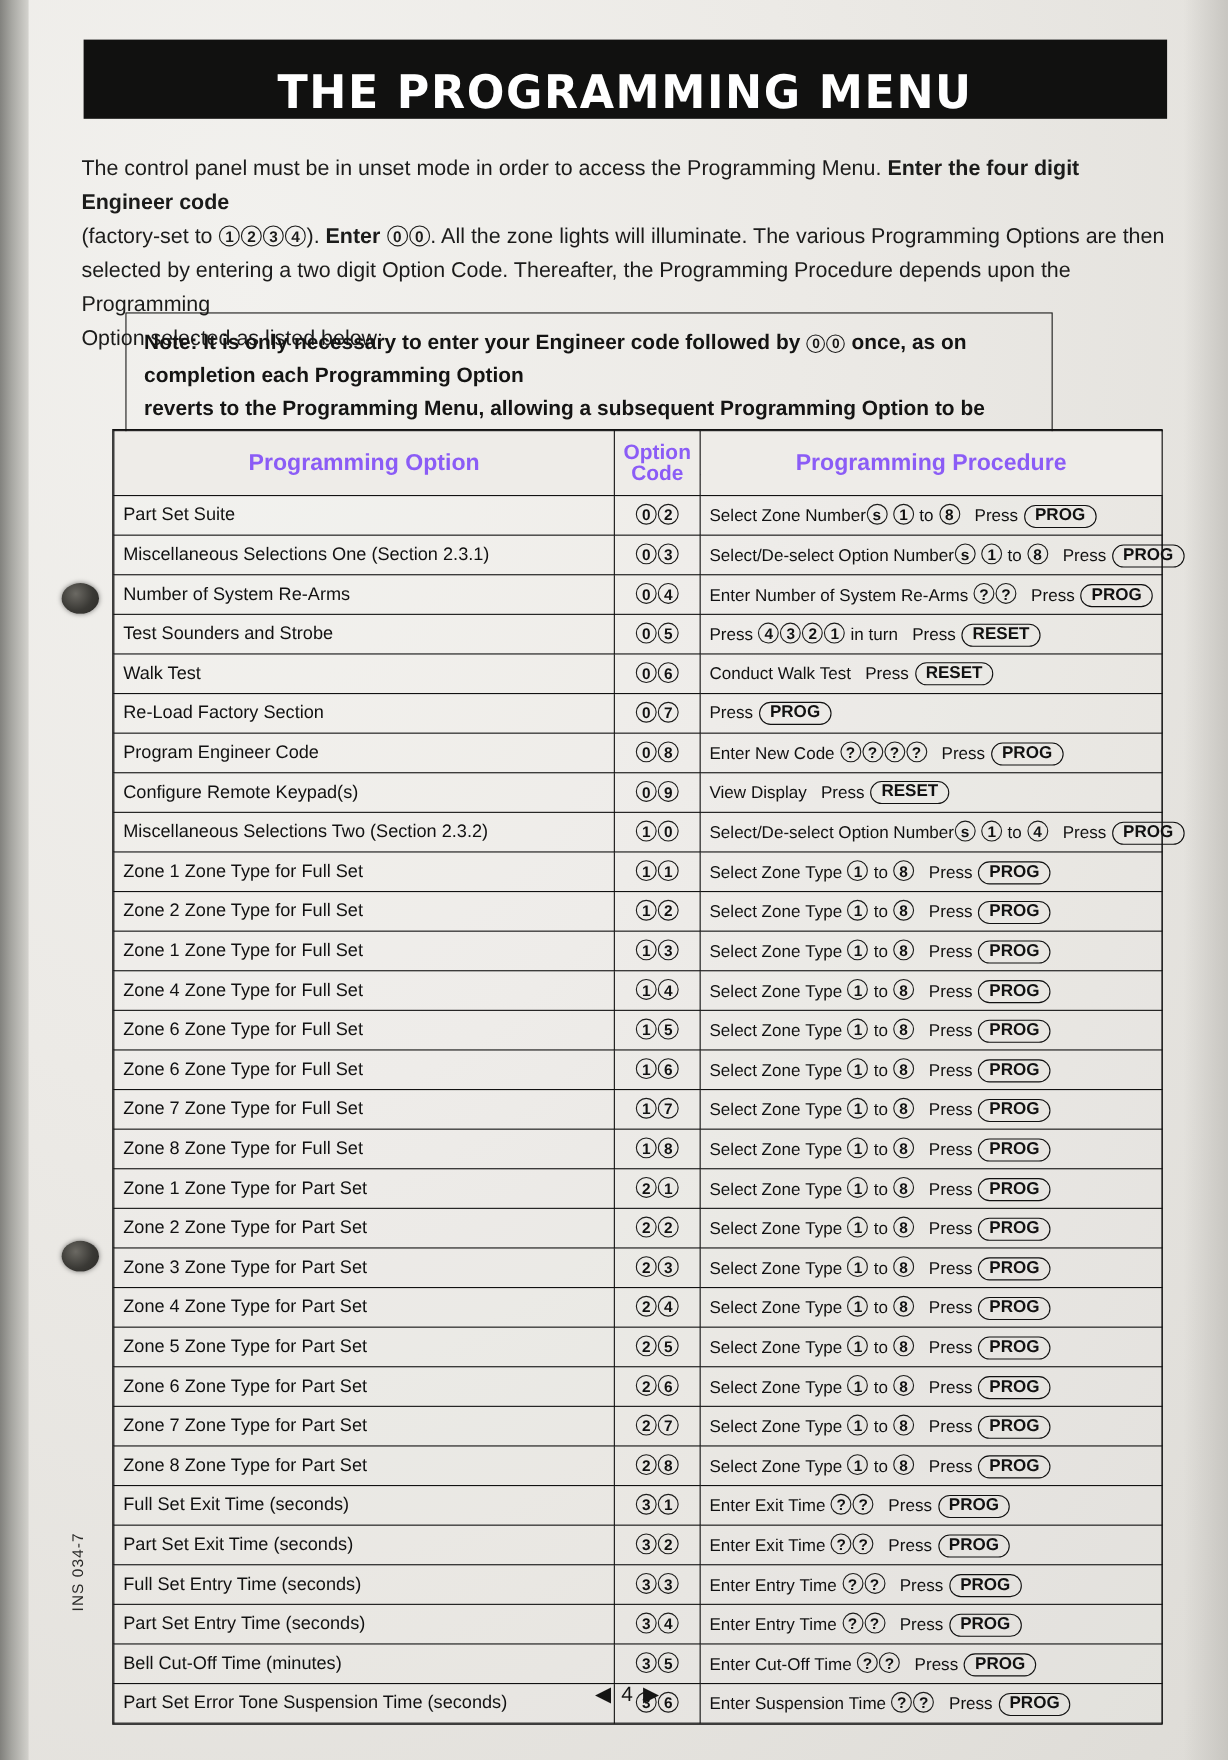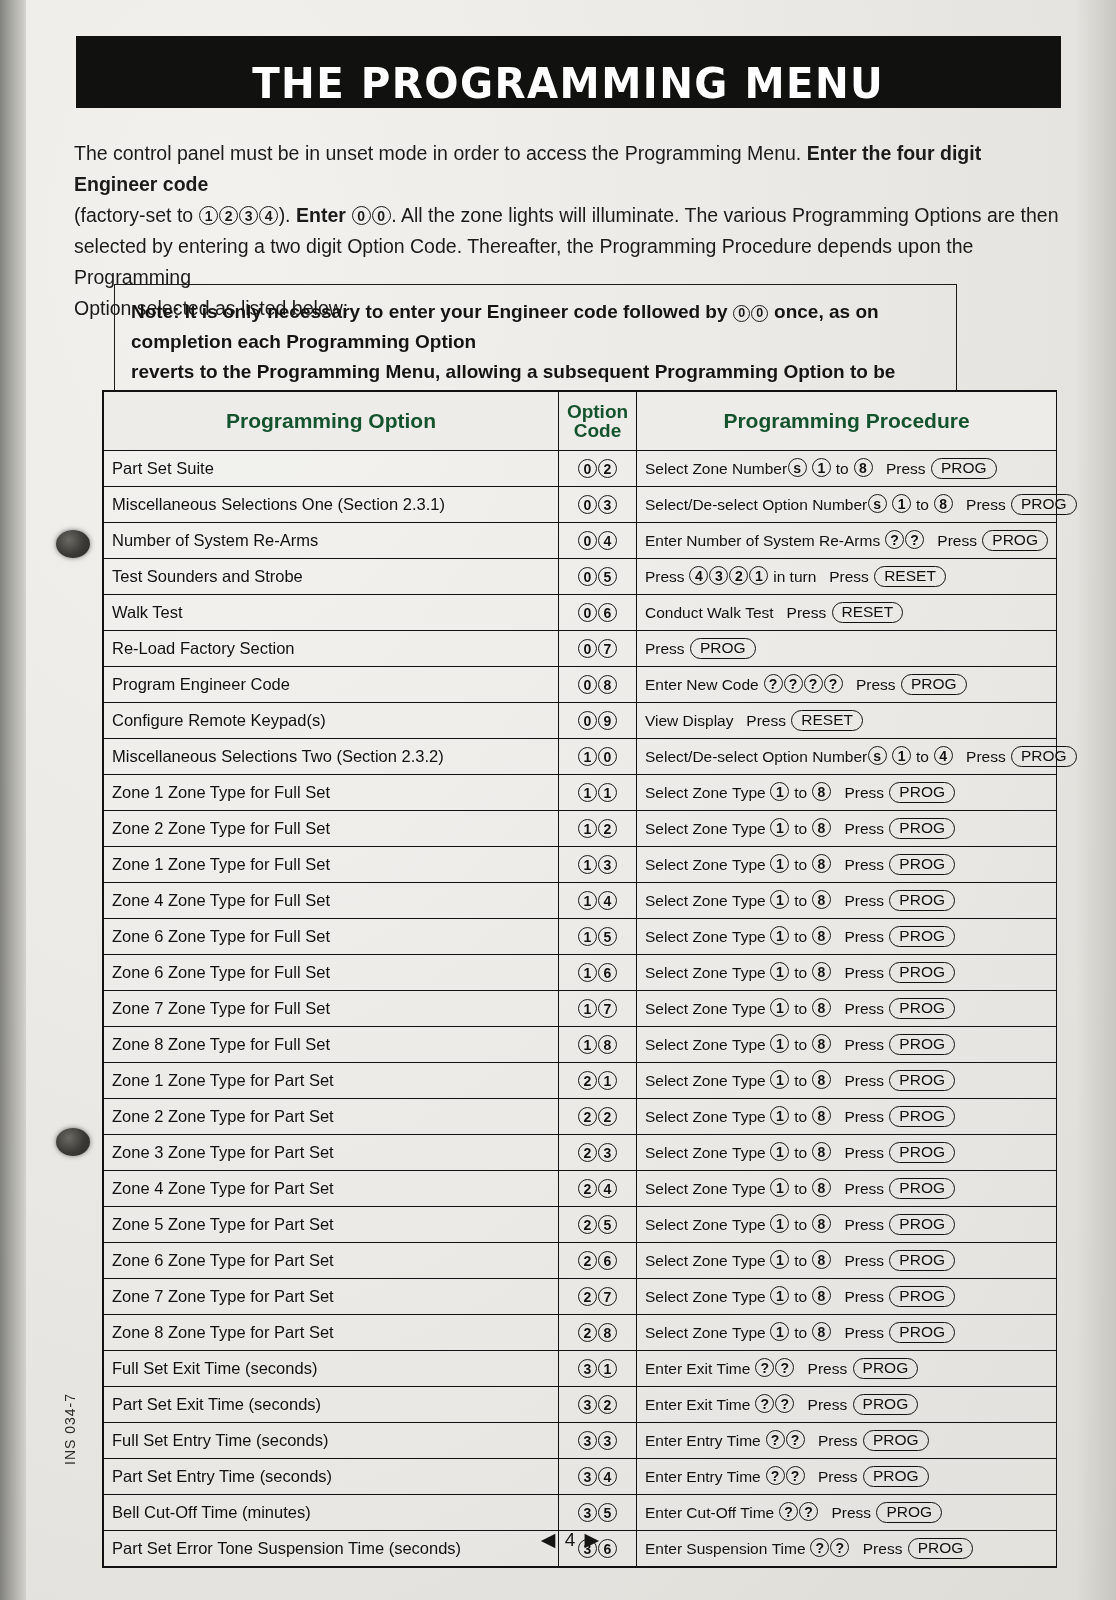--- a/index.html
+++ b/index.html
@@ -130,21 +130,21 @@
   }
   col.c1 { width: 455px; }
   col.c2 { width: 78px; }
   col.c3 { width: 420px; }
 
   thead th {
     border: 1.5px solid #111;
     font-size: 21px;
     font-weight: bold;
     padding: 10px 4px;
-    color: #14532d;
+    color: #8b5cf6;
     background: #eeece8;
   }
   thead th.code {
     font-size: 19px;
     line-height: 19px;
   }
   tbody td {
     border: 1.2px solid #111;
     font-size: 16.5px;
     color: #111;
@@ -165,21 +165,21 @@
     padding-left: 8px;
   }
   td.name {
     white-space: nowrap;
   }
   .btn {
     display: inline-block;
     border: 1.7px solid #111;
     border-radius: 11px;
     padding: 0px 9px 1px 9px;
-    font-weight: normal;
+    font-weight: bold;
     font-size: 15.5px;
     line-height: 18px;
     margin: 0 1px;
     vertical-align: 1px;
   }
 
   
   .hole {
     position: absolute;
     width: 34px;

